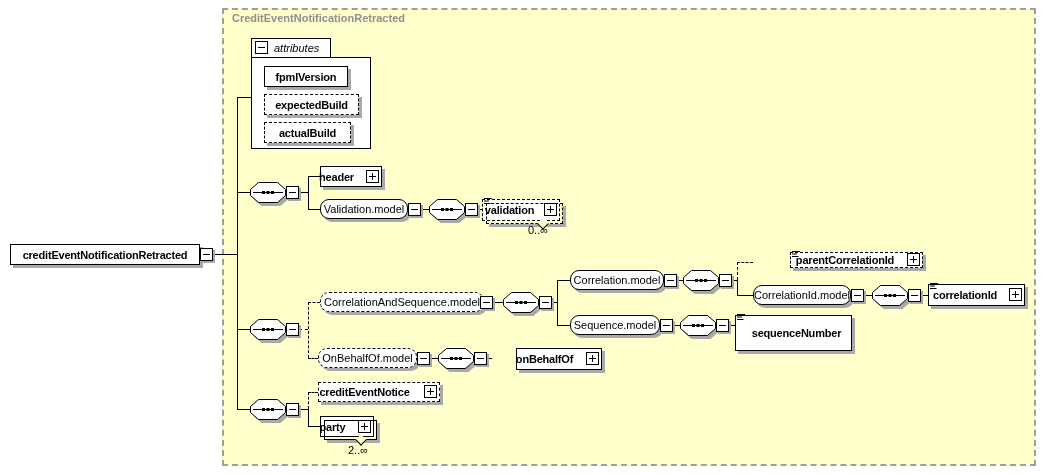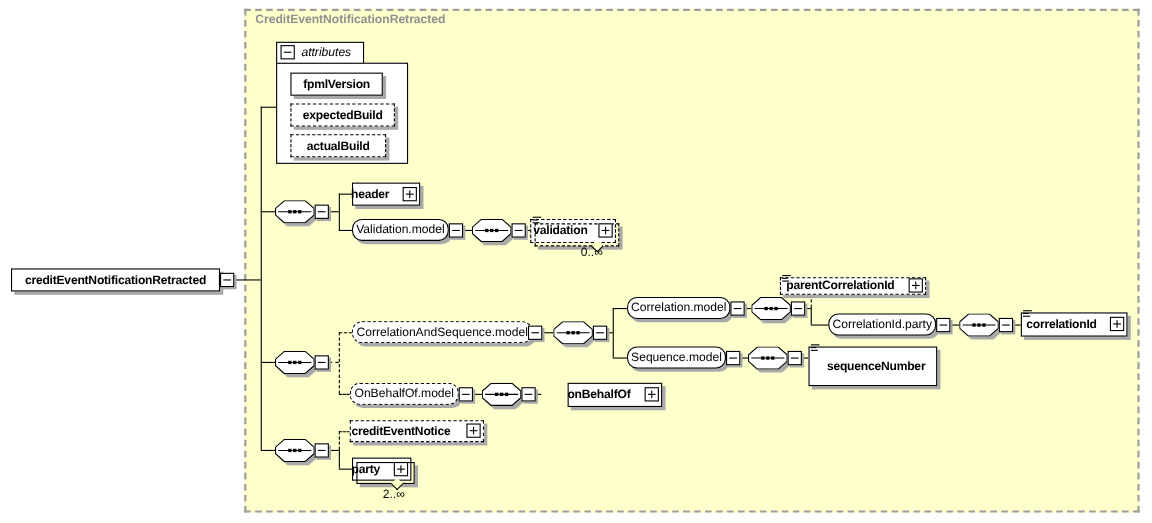--- a/index.html
+++ b/index.html
@@ -209,32 +209,32 @@
     <svg width="36" height="21" viewBox="0 0 36 21">
         <path d="M8.5 .5 H27.5 L35.5 7.5 V13.5 L27.5 20.5 H8.5 L.5 13.5 V7.5 Z" fill="#fff" stroke="#000"></path>
         <path d="M3 10.5 H33" stroke="#000"></path>
         <rect x="12" y="9" width="3" height="3"></rect>
         <rect x="16.5" y="9" width="3" height="3"></rect>
         <rect x="21" y="9" width="3" height="3"></rect>
       </svg>
   </div>
   <span class="handle" style="left:719px;top:274px;"></span>
 
-  <div class="box dashed haspl hassc" style="left:709px;top:252px;width:133px;height:16px;">
+  <div class="box dashed haspl hassc" style="left:790px;top:252px;width:133px;height:16px;">
     <span class="sc"><svg width="10" height="9" viewBox="0 0 10 9">
           <rect x="0" y="1" width="8" height="1"></rect>
           <rect x="0" y="3.5" width="5" height="1"></rect>
           <rect x="0" y="6" width="6.5" height="1"></rect>
         </svg></span>
     <span>parentCorrelationId</span>
     <span class="handle plus inset"></span>
   </div>
 
   <div class="box group" style="left:753px;top:285px;width:98px;height:20px;">
-    <span>CorrelationId.party</span>
+    <span>CorrelationId.model</span>
   </div>
   <span class="handle" style="left:851px;top:289px;"></span>
   <div class="seq" style="left:872px;top:285px;">
     <svg width="36" height="21" viewBox="0 0 36 21">
         <path d="M8.5 .5 H27.5 L35.5 7.5 V13.5 L27.5 20.5 H8.5 L.5 13.5 V7.5 Z" fill="#fff" stroke="#000"></path>
         <path d="M3 10.5 H33" stroke="#000"></path>
         <rect x="12" y="9" width="3" height="3"></rect>
         <rect x="16.5" y="9" width="3" height="3"></rect>
         <rect x="21" y="9" width="3" height="3"></rect>
       </svg>

